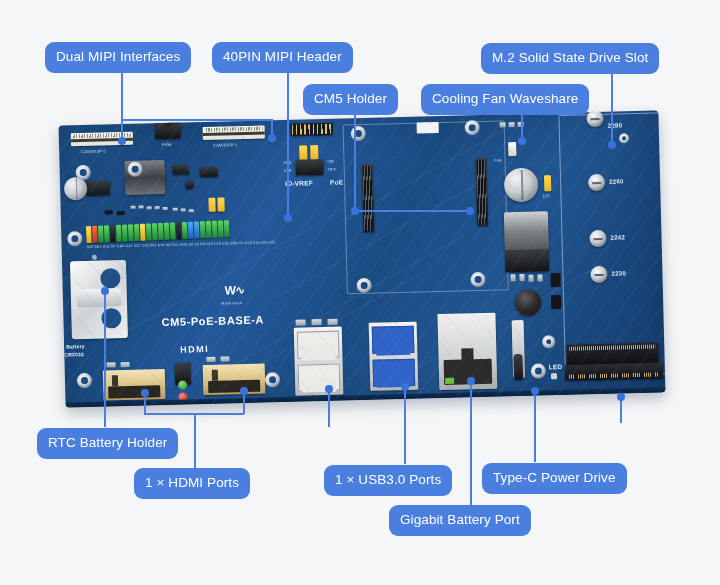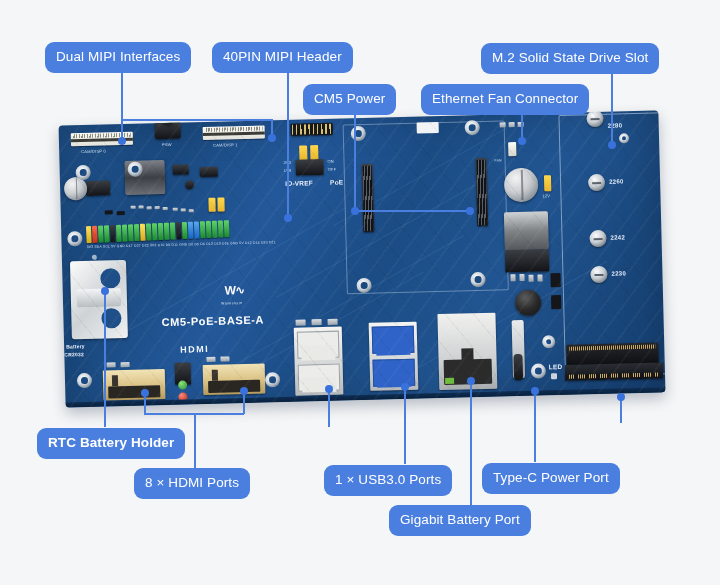--- a/index.html
+++ b/index.html
@@ -423,31 +423,31 @@
   <div class="ln v" style="left:534px;top:390px;height:72px;"></div>
   <div class="dot" style="left:531px;top:387px;"></div>
 
   <div class="ln v" style="left:620px;top:396px;height:27px;"></div>
   <div class="dot" style="left:617px;top:393px;"></div>
 
   <div class="callout" style="left:45px;top:42px;">Dual MIPI Interfaces</div>
 
   <div class="callout" style="left:212px;top:42px;">40PIN MIPI Header</div>
 
-  <div class="callout" style="left:303px;top:84px;">CM5 Power</div>
-
-  <div class="callout" style="left:421px;top:84px;">Ethernet Fan Connector</div>
+  <div class="callout" style="left:303px;top:84px;">CM5 Holder</div>
+
+  <div class="callout" style="left:421px;top:84px;">Cooling Fan Waveshare</div>
 
   <div class="callout" style="left:481px;top:43px;">M.2 Solid State Drive Slot</div>
 
-  <div class="callout" style="left:37px;top:428px;font-weight:bold;">RTC Battery Holder</div>
-
-  <div class="callout" style="left:134px;top:468px;">8 × HDMI Ports</div>
+  <div class="callout" style="left:37px;top:428px;">RTC Battery Holder</div>
+
+  <div class="callout" style="left:134px;top:468px;">1 × HDMI Ports</div>
 
 
   <div class="callout" style="left:324px;top:465px;">1 × USB3.0 Ports</div>
 
   <div class="callout" style="left:389px;top:505px;">Gigabit Battery Port</div>
 
-  <div class="callout" style="left:482px;top:463px;">Type-C Power Port</div>
+  <div class="callout" style="left:482px;top:463px;">Type-C Power Drive</div>
 
 
 </div>
 
 </body></html>

